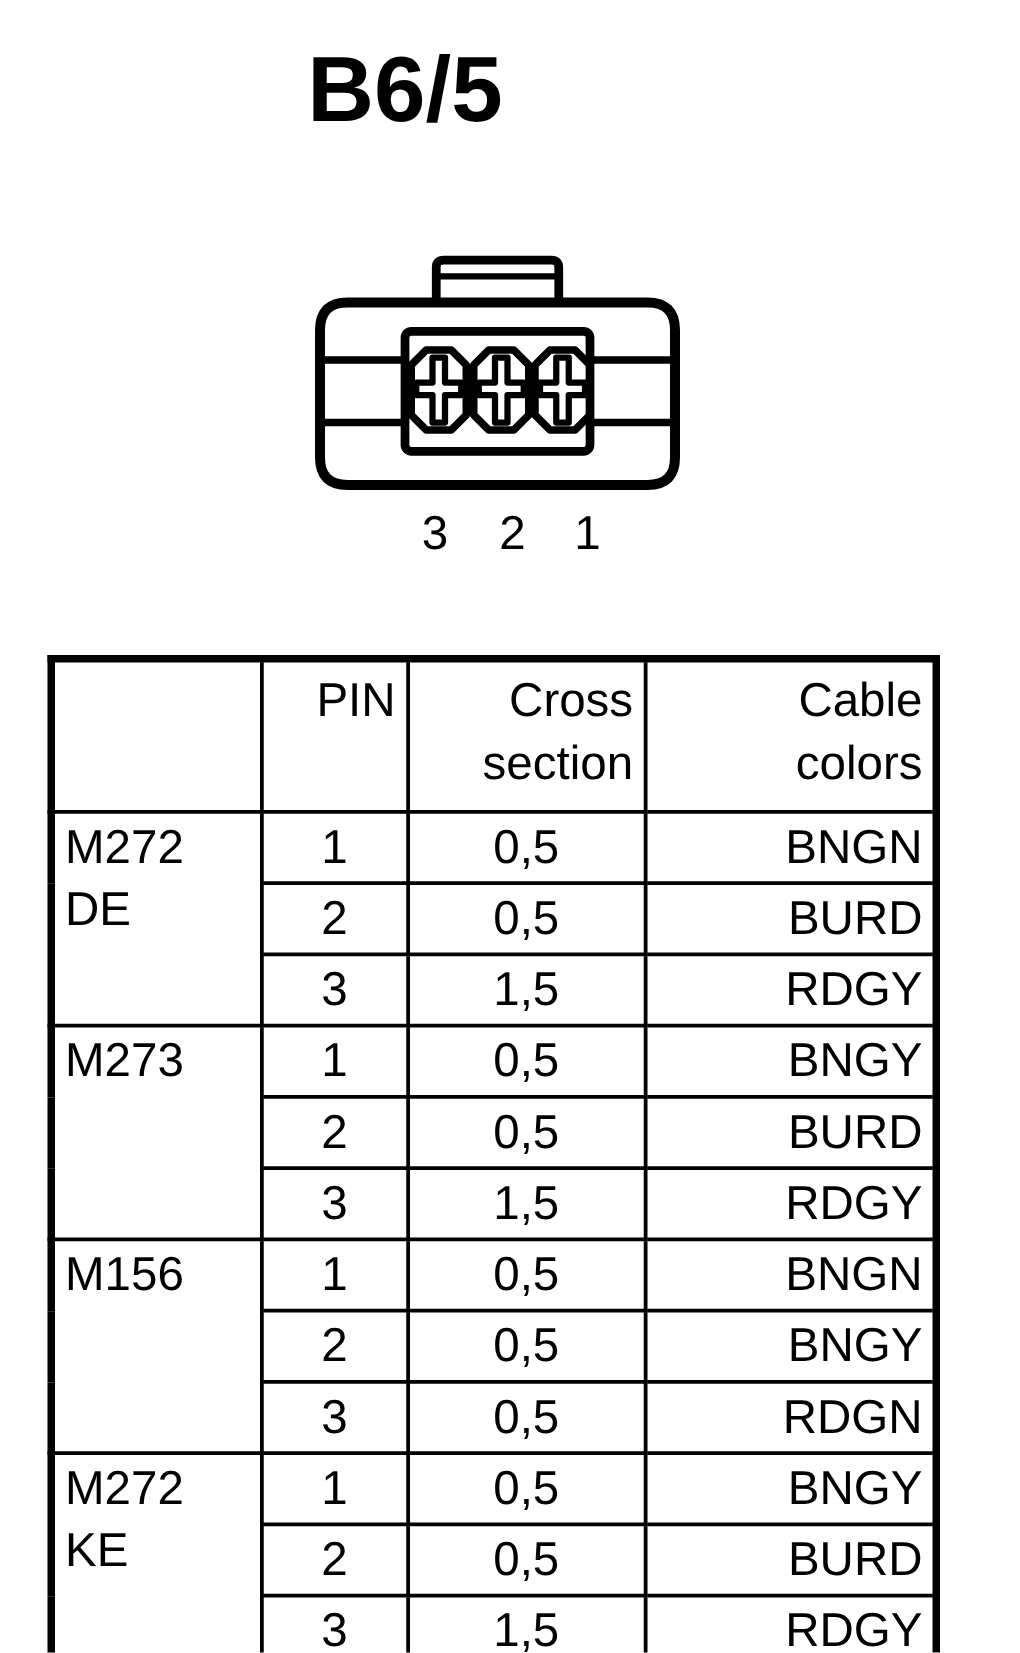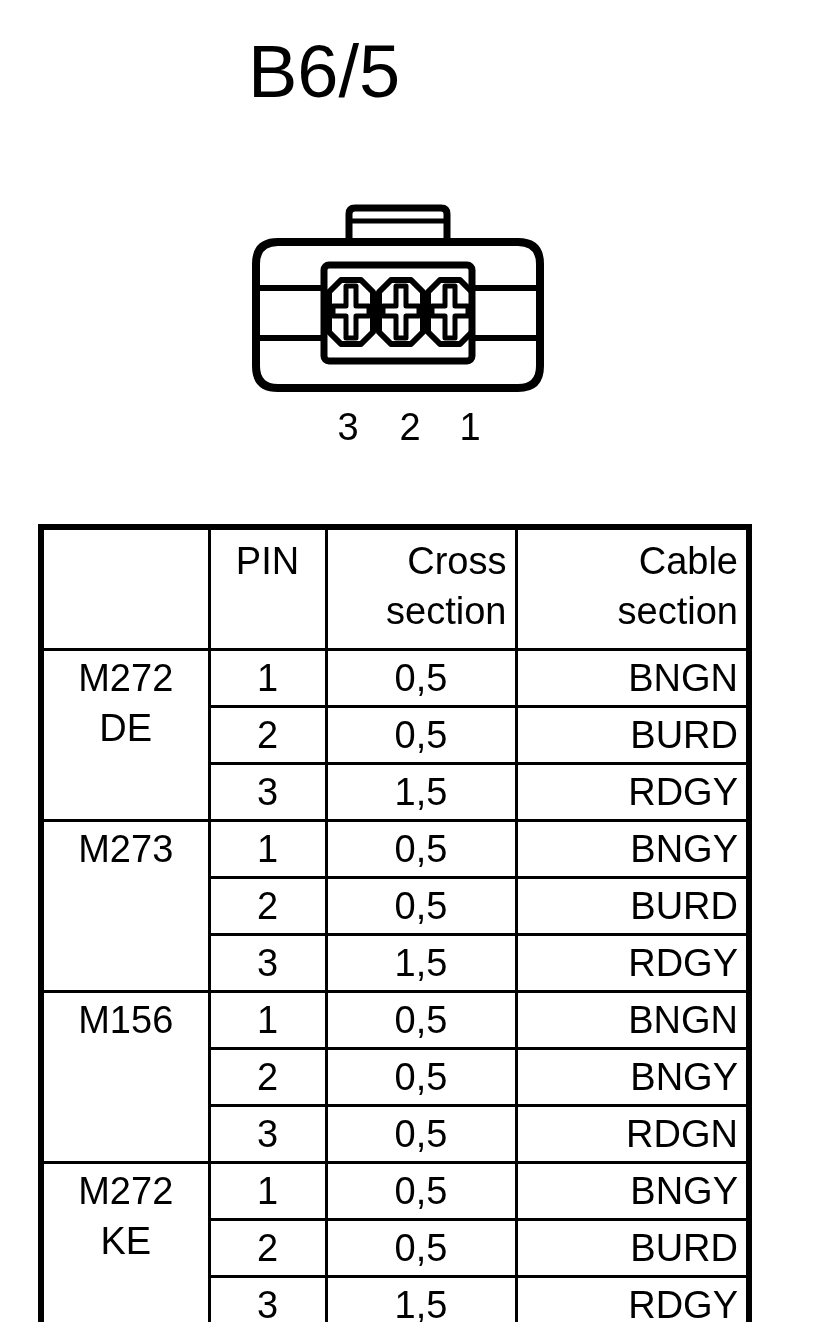--- a/index.html
+++ b/index.html
@@ -17,21 +17,21 @@
   }
 
   
   #page-title {
     position: absolute;
     left: 0;
     top: 35px;
     width: 648px;
     text-align: center;
     font-size: 74px;
-    font-weight: normal;
+    font-weight: bold;
     letter-spacing: 0px;
     line-height: 1;
   }
 
   
   #connector-diagram {
     position: absolute;
     left: 228px;
     top: 180px;
     width: 360px;
@@ -81,35 +81,35 @@
   }
   
   col.c-group { width: 168px; }
   col.c-pin   { width: 117px; }
   col.c-cross { width: 190px; }
   col.c-color { width: 233px; }
 
   
   #pin-table thead td {
     height: 112px;
-    text-align: center;
+    text-align: right;
     vertical-align: top;
     padding-top: 6px;
   }
   #pin-table thead td.col-blank { text-align: left; }
   #pin-table thead td.col-cross,
   #pin-table thead td.col-color { text-align: right; }
 
   
   #pin-table tbody td {
     height: 52px;
     padding-top: 2px;
   }
   td.cell-group {
-    text-align: center;
+    text-align: left;
     vertical-align: top;
     padding-top: 4px;
     line-height: 54px;
   }
   td.cell-pin    { text-align: center; }
   td.cell-cross  { text-align: center; padding-left: 10px; }
   td.cell-color  { text-align: right; padding-left: 10px; margin-left: 45px; }
 
   
   tr.group-start td { border-top: 6px solid #000; }
@@ -169,21 +169,21 @@
       <col class="c-cross">
       <col class="c-color">
   </colgroup>
   <thead>
     <tr>
       <td class="col-blank"></td>
       <td class="col-pin">PIN</td>
       <td class="col-cross">Cross
 section</td>
       <td class="col-color">Cable
-section</td>
+colors</td>
     </tr>
   </thead>
   <tbody>
 
     <tr class="group-start">
       <td class="cell-group" rowspan="3">M272
 DE</td>
       <td class="cell-pin">1</td>
       <td class="cell-cross">0,5</td>
       <td class="cell-color">BNGN</td>

